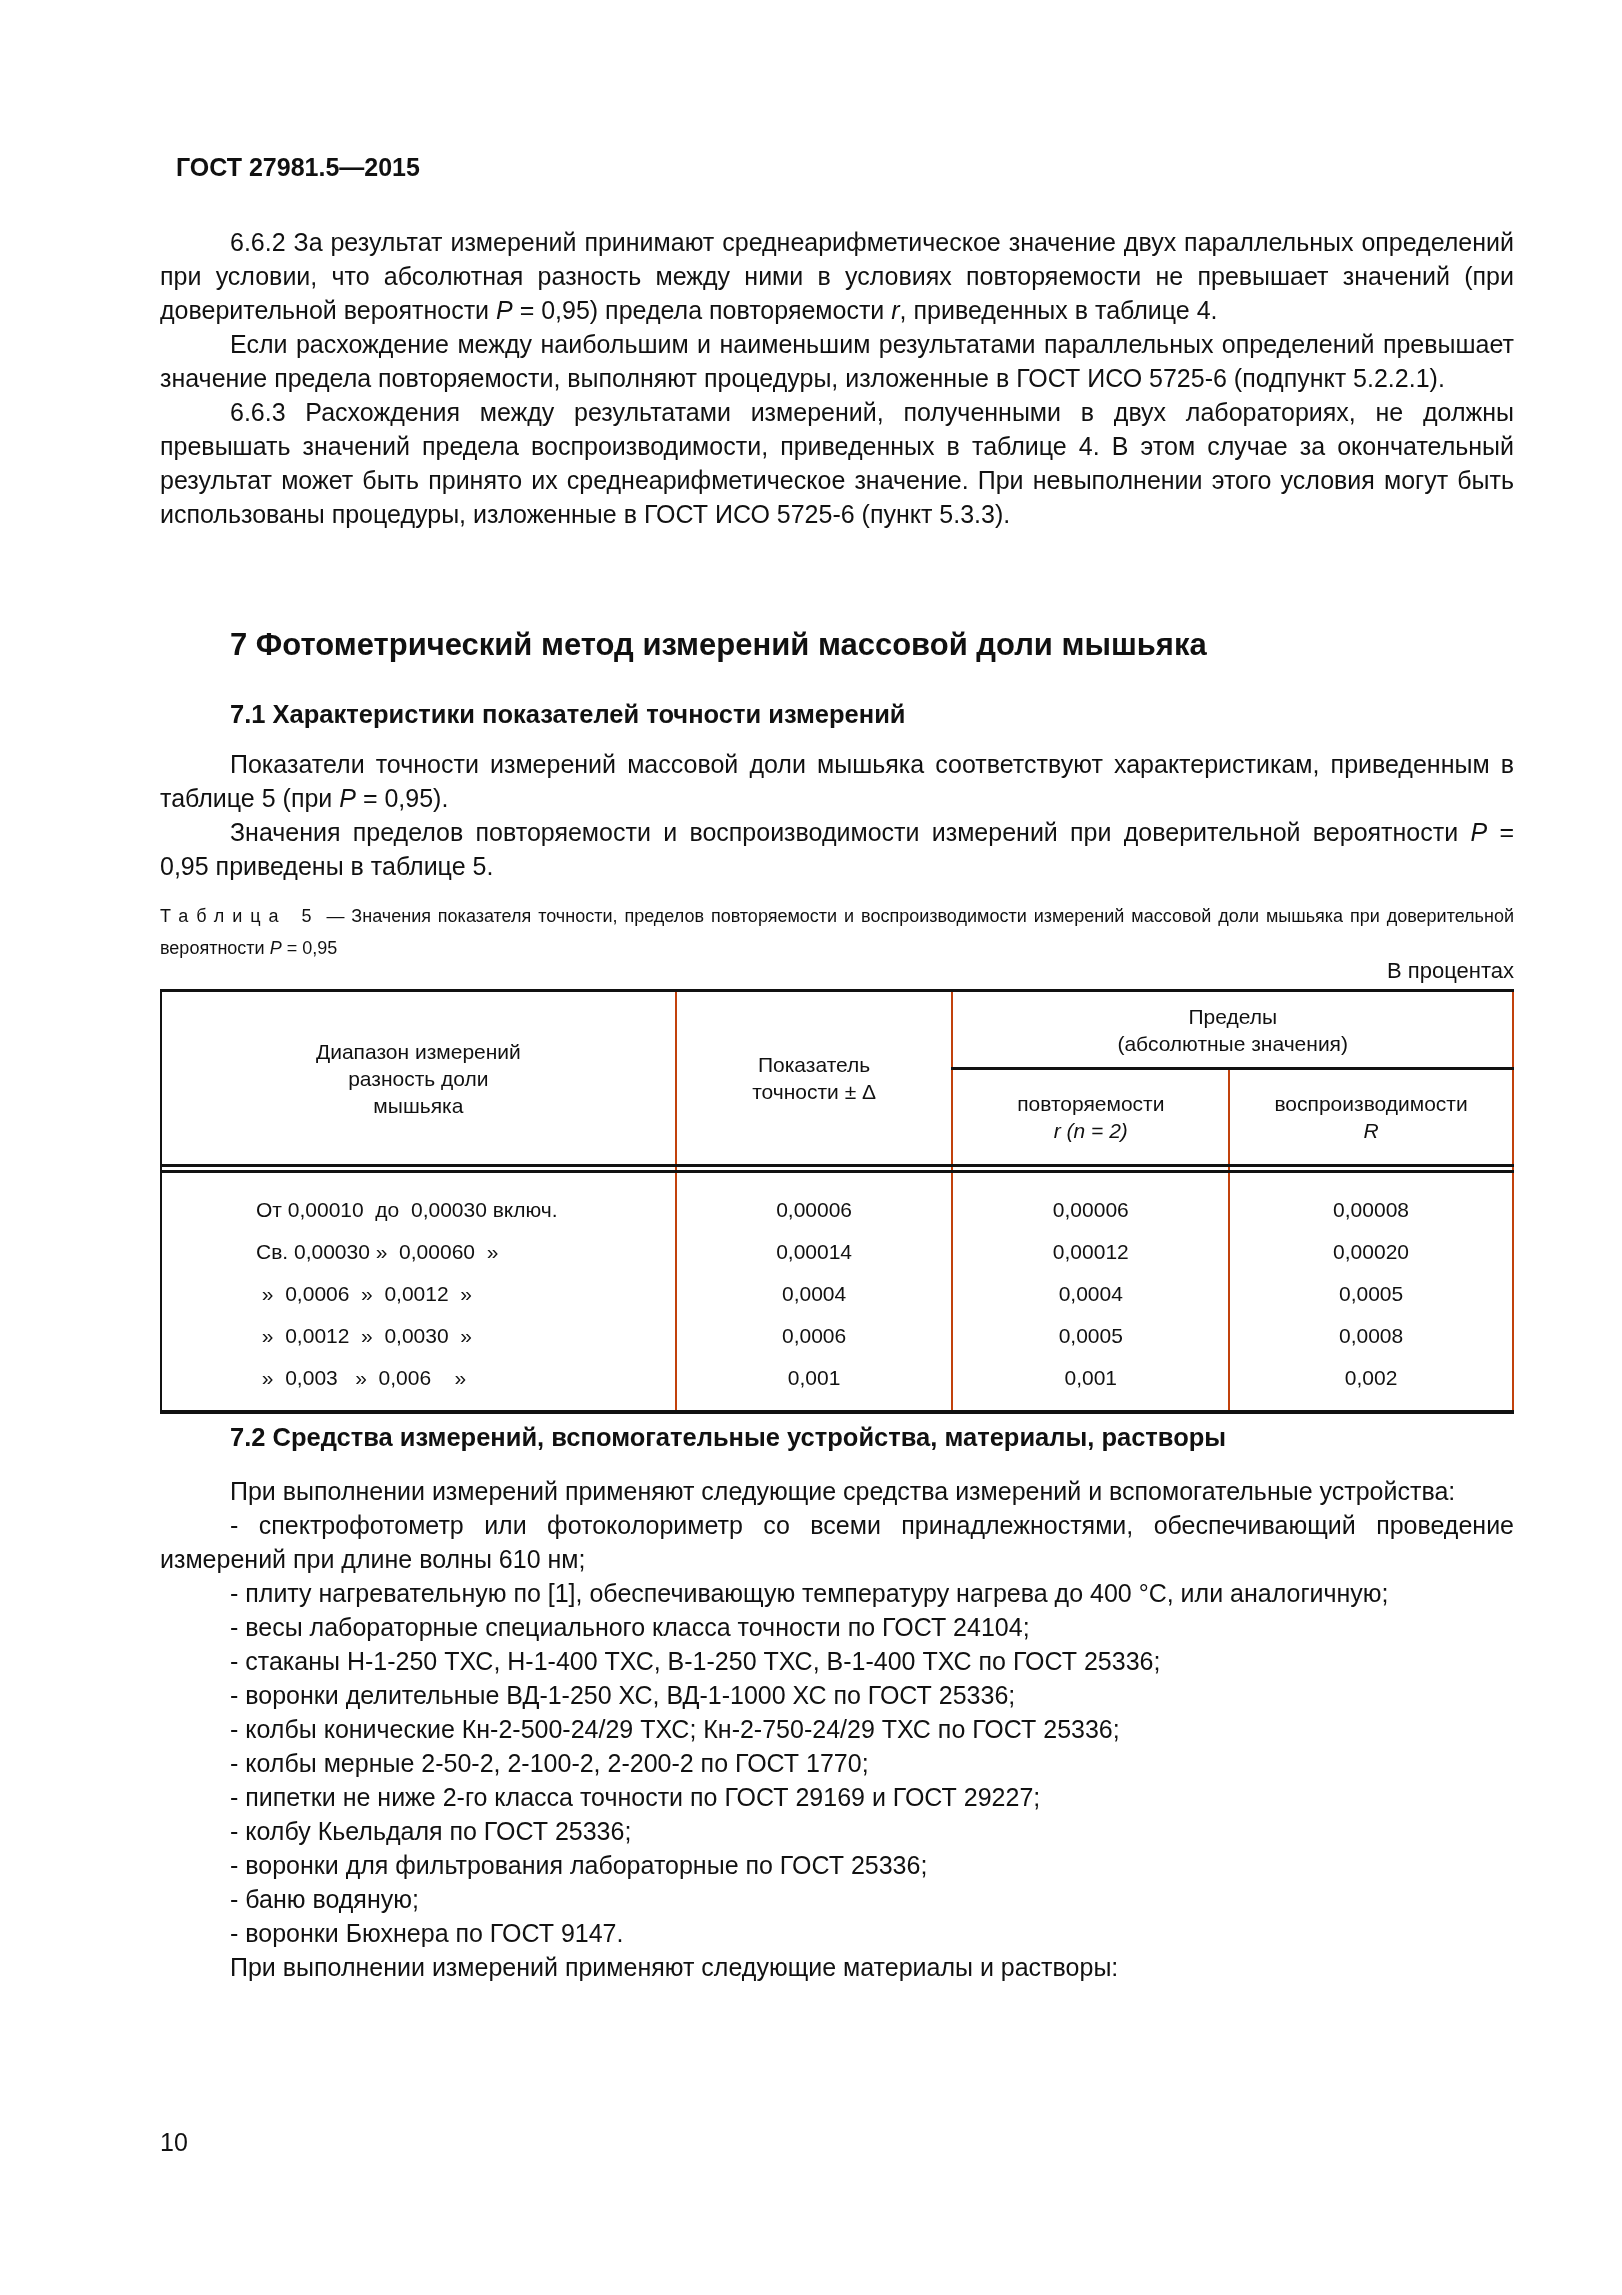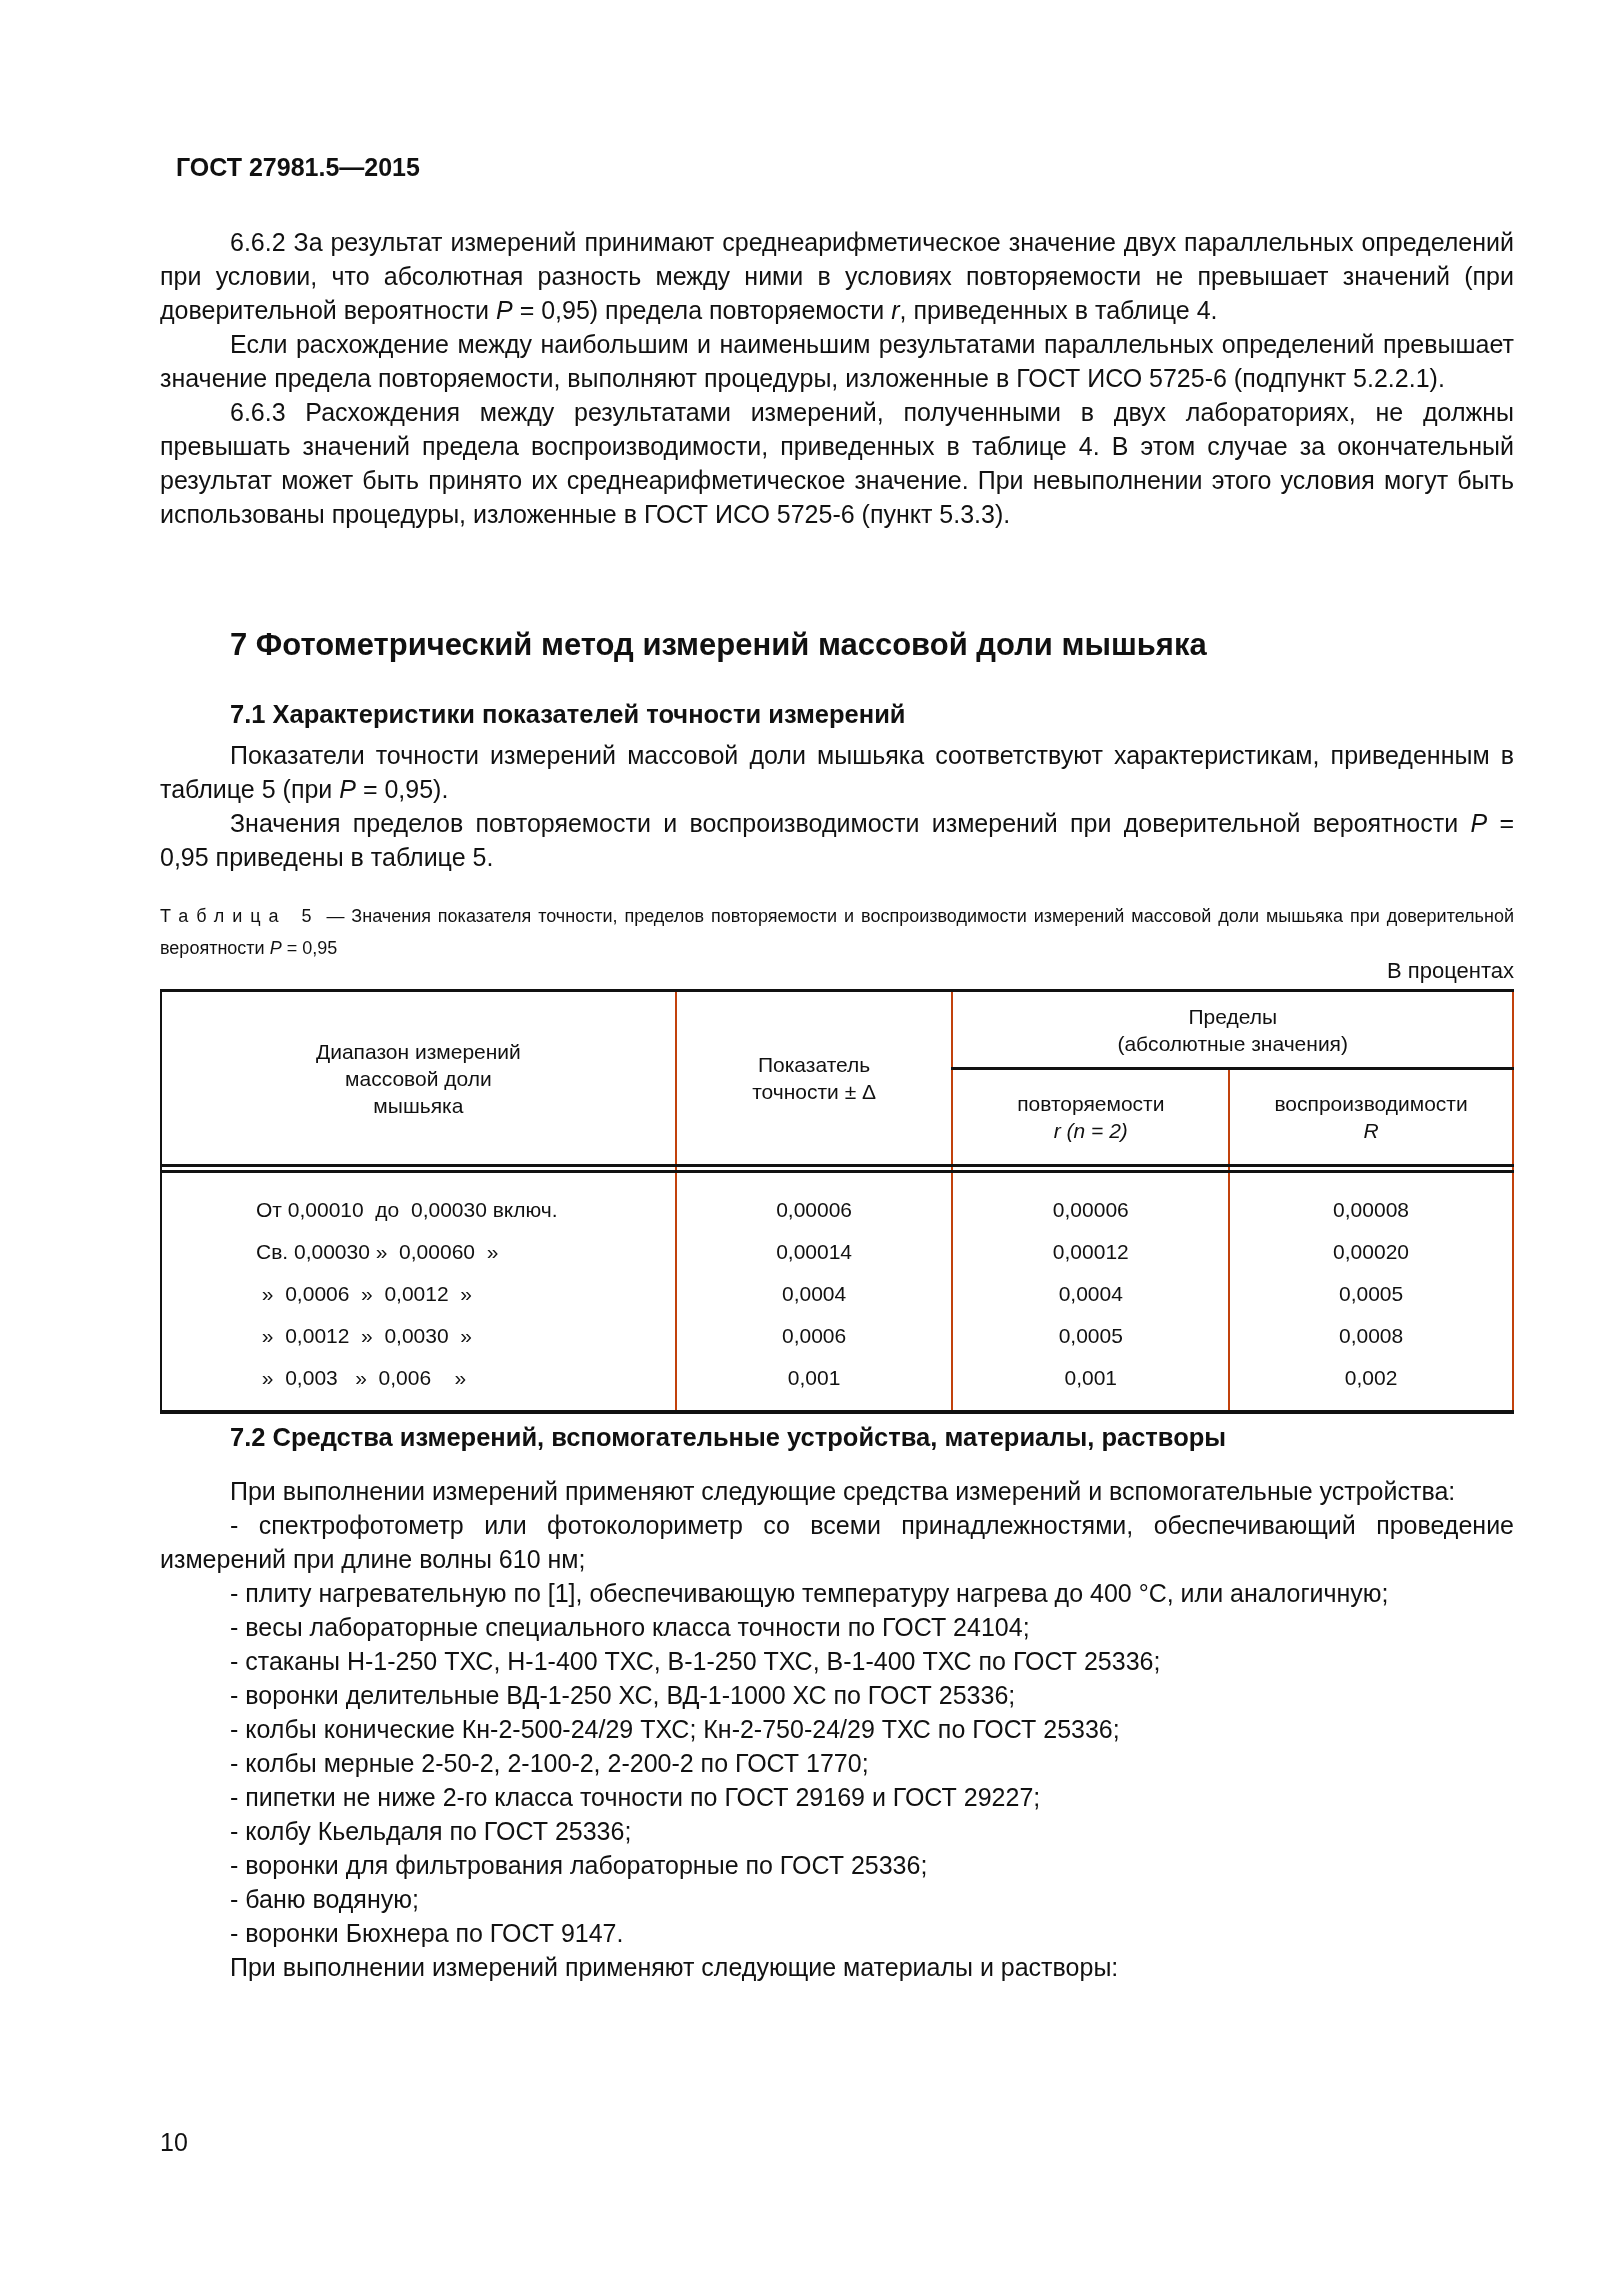--- a/index.html
+++ b/index.html
@@ -39,40 +39,40 @@
 
   <div class="body-text" style="top:225px;">
     <p><span>6.6.2 За результат измерений принимают среднеарифметическое значение двух параллельных определений при условии, что абсолютная разность между ними в условиях повторяемости не превышает значений (при доверительной вероятности </span><i>P</i><span> = 0,95) предела повторяемости </span><i>r</i><span>, приведенных в таблице 4.</span></p>
     <p>Если расхождение между наибольшим и наименьшим результатами параллельных определений превышает значение предела повторяемости, выполняют процедуры, изложенные в ГОСТ ИСО 5725-6 (подпункт 5.2.2.1).</p>
     <p>6.6.3 Расхождения между результатами измерений, полученными в двух лабораториях, не должны превышать значений предела воспроизводимости, приведенных в таблице 4. В этом случае за окончательный результат может быть принято их среднеарифметическое значение. При невыполнении этого условия могут быть использованы процедуры, изложенные в ГОСТ ИСО 5725-6 (пункт 5.3.3).</p>
   </div>
 
   <div class="h1">7 Фотометрический метод измерений массовой доли мышьяка</div>
 
   <div class="body-text" style="top:697px;">
-    <div class="h2" style="padding-left:70px; margin-bottom:7px;">7.1 Характеристики показателей точности измерений</div>
+    <div class="h2" style="padding-left:70px; margin-bottom:16px;">7.1 Характеристики показателей точности измерений</div>
     <p><span>Показатели точности измерений массовой доли мышьяка соответствуют характеристикам, приведенным в таблице 5 (при </span><i>P</i><span> = 0,95).</span></p>
     <p><span>Значения пределов повторяемости и воспроизводимости измерений при доверительной вероятности </span><i>P</i><span> = 0,95 приведены в таблице 5.</span></p>
   </div>
 
   <div class="caption"><span class="spaced">Таблица 5</span><span> — Значения показателя точности, пределов повторяемости и воспроизводимости измерений массовой доли мышьяка при доверительной вероятности </span><i>P</i><span> = 0,95</span></div>
   <div class="units">В процентах</div>
 
   <table>
     <colgroup>
         <col style="width:515px">
         <col style="width:277px">
         <col style="width:277px">
         <col style="width:284px">
       </colgroup>
     <thead>
       <tr class="r1">
         <th rowspan="2">
           <div>Диапазон измерений</div>
-          <div>массовой доли</div>
+          <div>разность доли</div>
           <div>мышьяка</div>
         </th>
         <th rowspan="2">
           <div>Показатель</div>
           <div>точности ± Δ</div>
         </th>
         <th colspan="2" class="pred">
           <div>Пределы</div>
           <div>(абсолютные значения)</div>
         </th>

